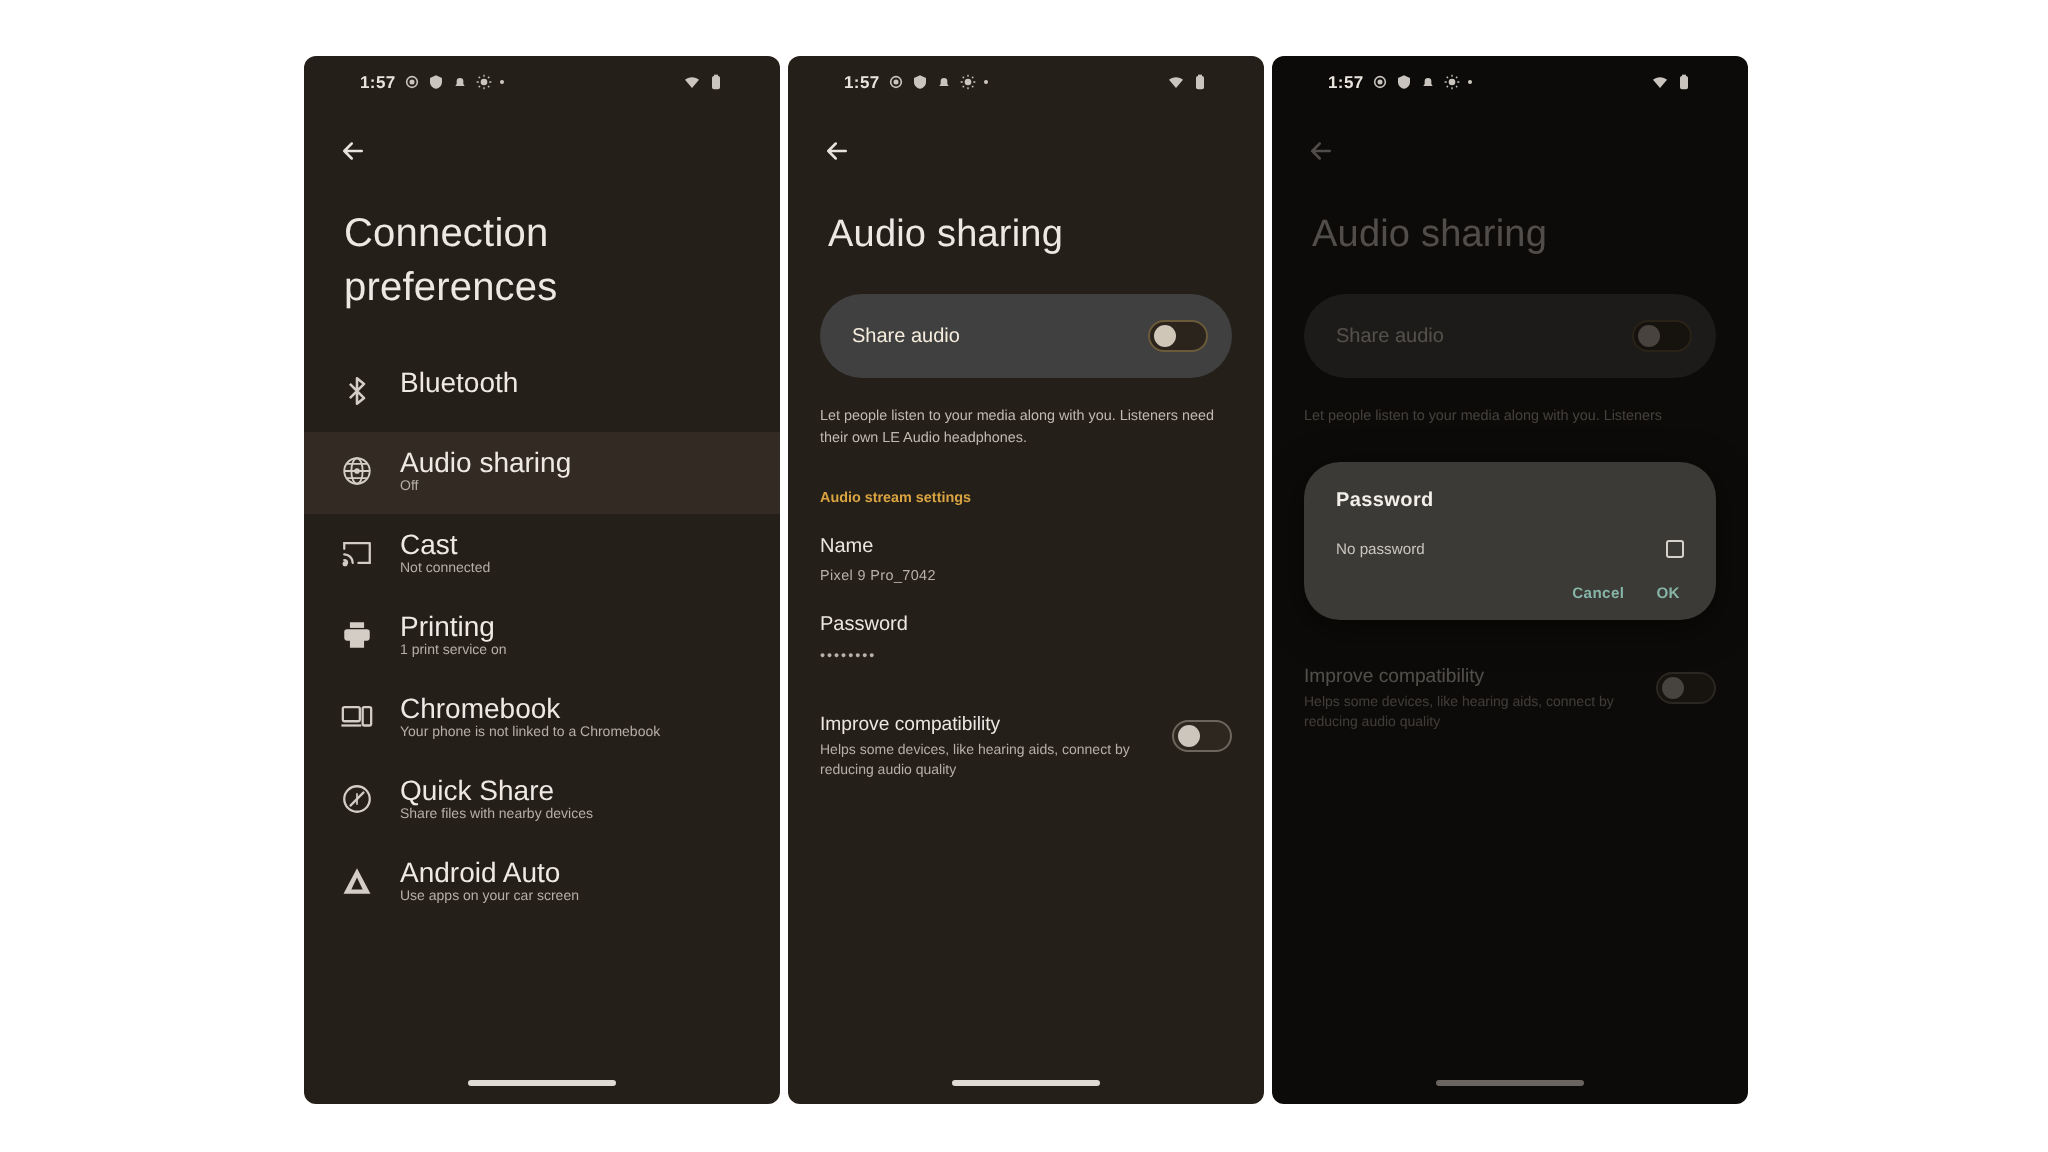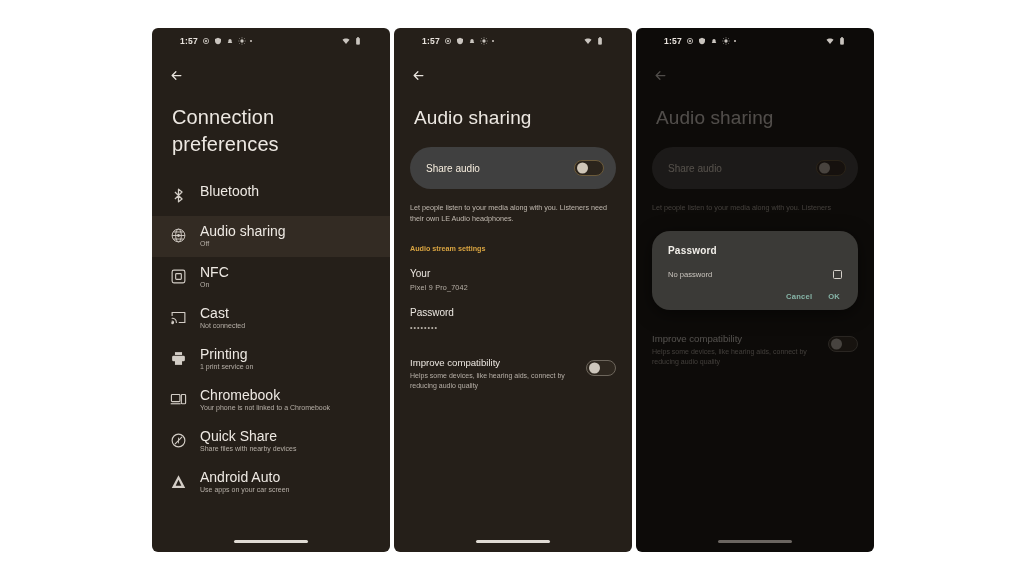--- a/index.html
+++ b/index.html
@@ -313,32 +313,20 @@
               <path d="M3 12h18M5 7h14M5 17h14"></path>
               <circle cx="12" cy="12" r="2" fill="currentColor" stroke="none"></circle>
             </svg>
           </span>
         <span class="row-txt">
           <span class="row-title">Audio sharing</span>
           <span class="row-sub">Off</span>
         </span>
       </div>
 
-      <div class="row">
-        <span class="row-ico">
-            <svg viewBox="0 0 24 24" fill="none" stroke="currentColor" stroke-width="1.6">
-              <rect x="3" y="3" width="18" height="18" rx="2.5"></rect>
-              <rect x="8" y="8" width="8" height="8" rx="1.2"></rect>
-            </svg>
-          </span>
-        <span class="row-txt">
-          <span class="row-title">NFC</span>
-          <span class="row-sub">On</span>
-        </span>
-      </div>
 
       <div class="row">
         <span class="row-ico">
             <svg viewBox="0 0 24 24" fill="none" stroke="currentColor" stroke-width="1.6" stroke-linecap="round">
               <path d="M21 5H3v4M21 5v14h-8"></path>
               <path d="M3 13a6 6 0 0 1 6 6M3 17a2 2 0 0 1 2 2"></path>
               <circle cx="3.6" cy="19.6" r="1" fill="currentColor"></circle>
             </svg>
           </span>
         <span class="row-txt">
@@ -465,21 +453,21 @@
       <span class="toggle">
           <span class="knob"></span>
         </span>
     </div>
 
     <div class="desc">Let people listen to your media along with you. Listeners need their own LE Audio headphones.</div>
 
     <div class="section-head">Audio stream settings</div>
 
     <div class="field">
-      <div class="field-label">Your</div>
+      <div class="field-label">Name</div>
       <div class="field-value">Pixel 9 Pro_7042</div>
     </div>
 
     <div class="field">
       <div class="field-label">Password</div>
       <div class="field-dots">••••••••</div>
     </div>
 
     <div class="compat">
       <div class="compat-txt">

